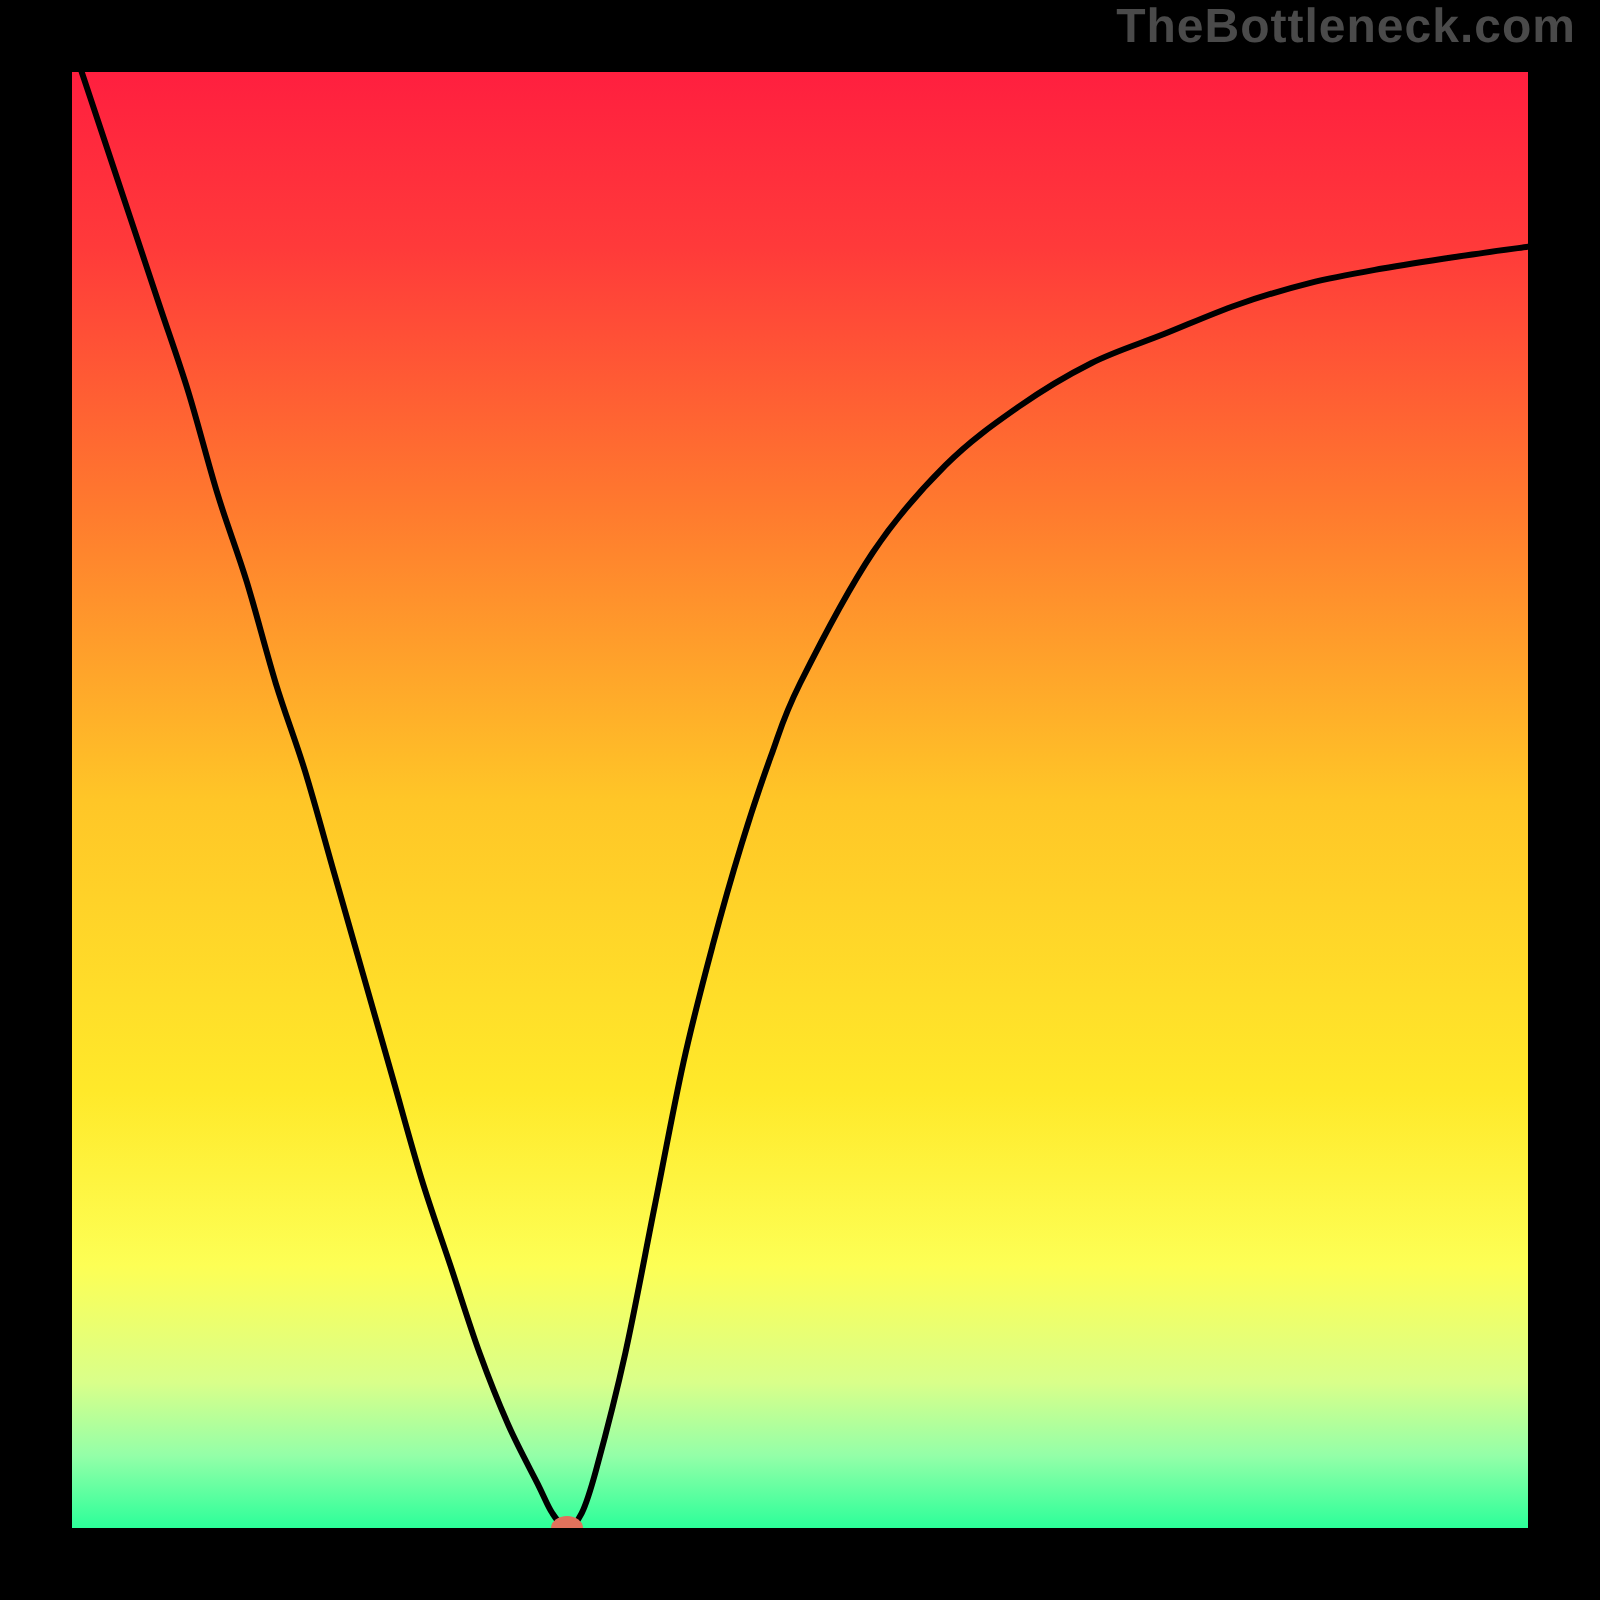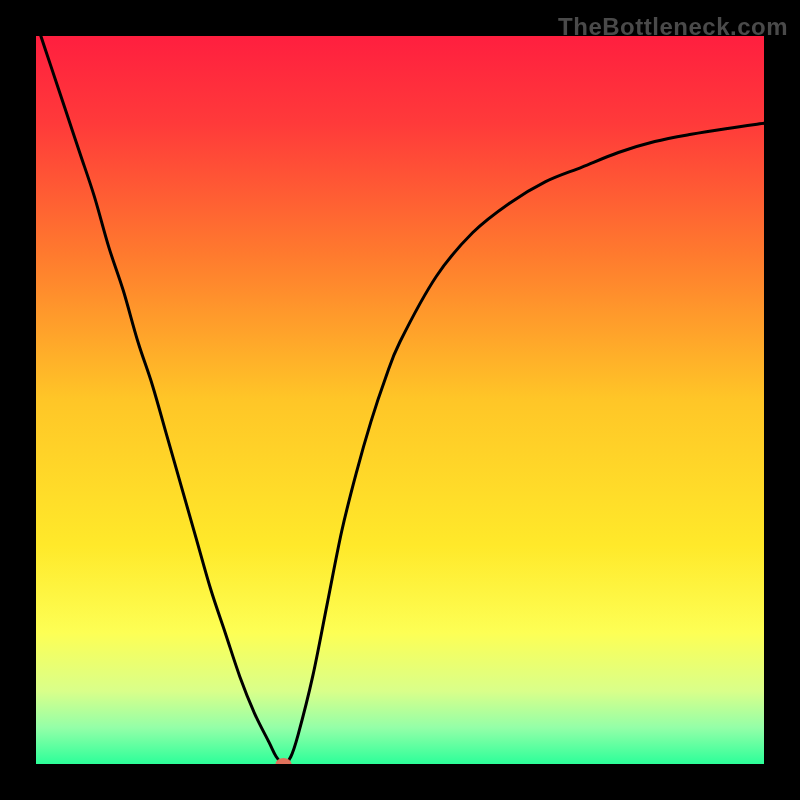--- a/index.html
+++ b/index.html
@@ -12,21 +12,21 @@
     font-family: Arial, Helvetica, sans-serif;
   }
   .frame {
     position: relative;
     width: 800px;
     height: 800px;
     background: #000;
   }
   .watermark {
     position: absolute;
-    top: 13px;
+    top: 0;
     right: 12px;
     color: #4a4a4a;
     font-size: 24px;
     font-weight: bold;
     letter-spacing: 0.5px;
     z-index: 10;
     user-select: none;
   }
   .plot {
     position: absolute;

